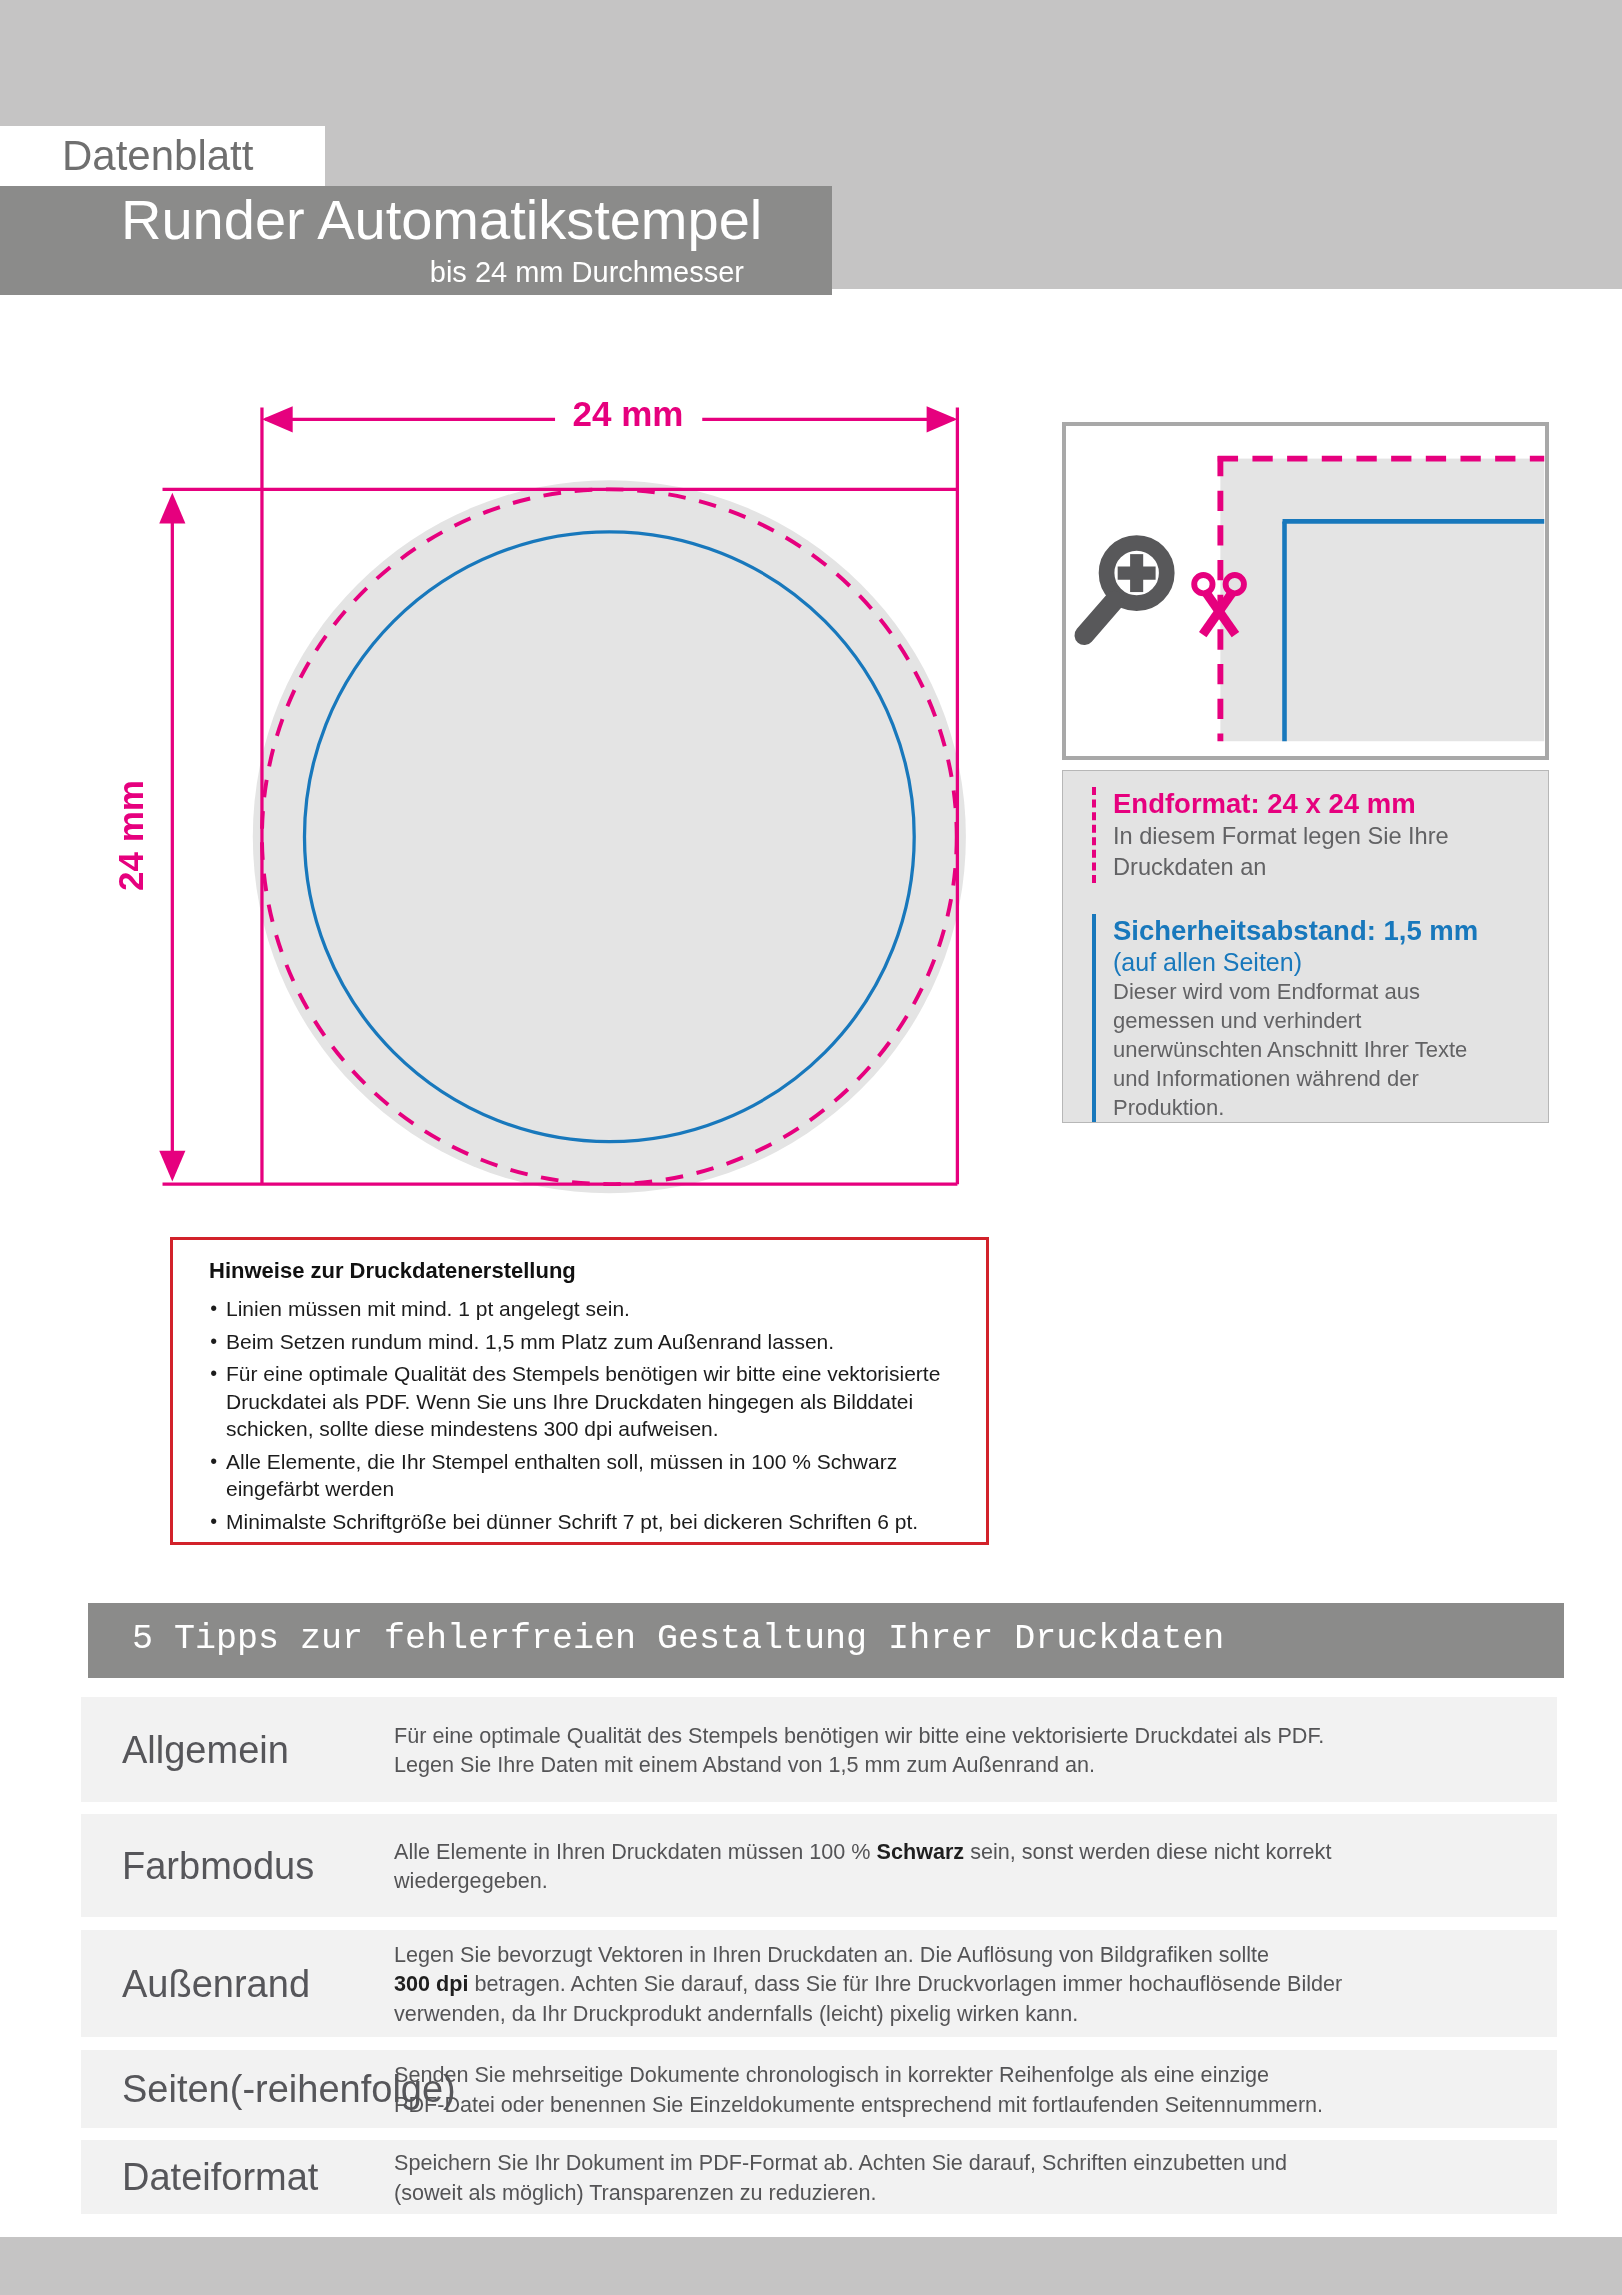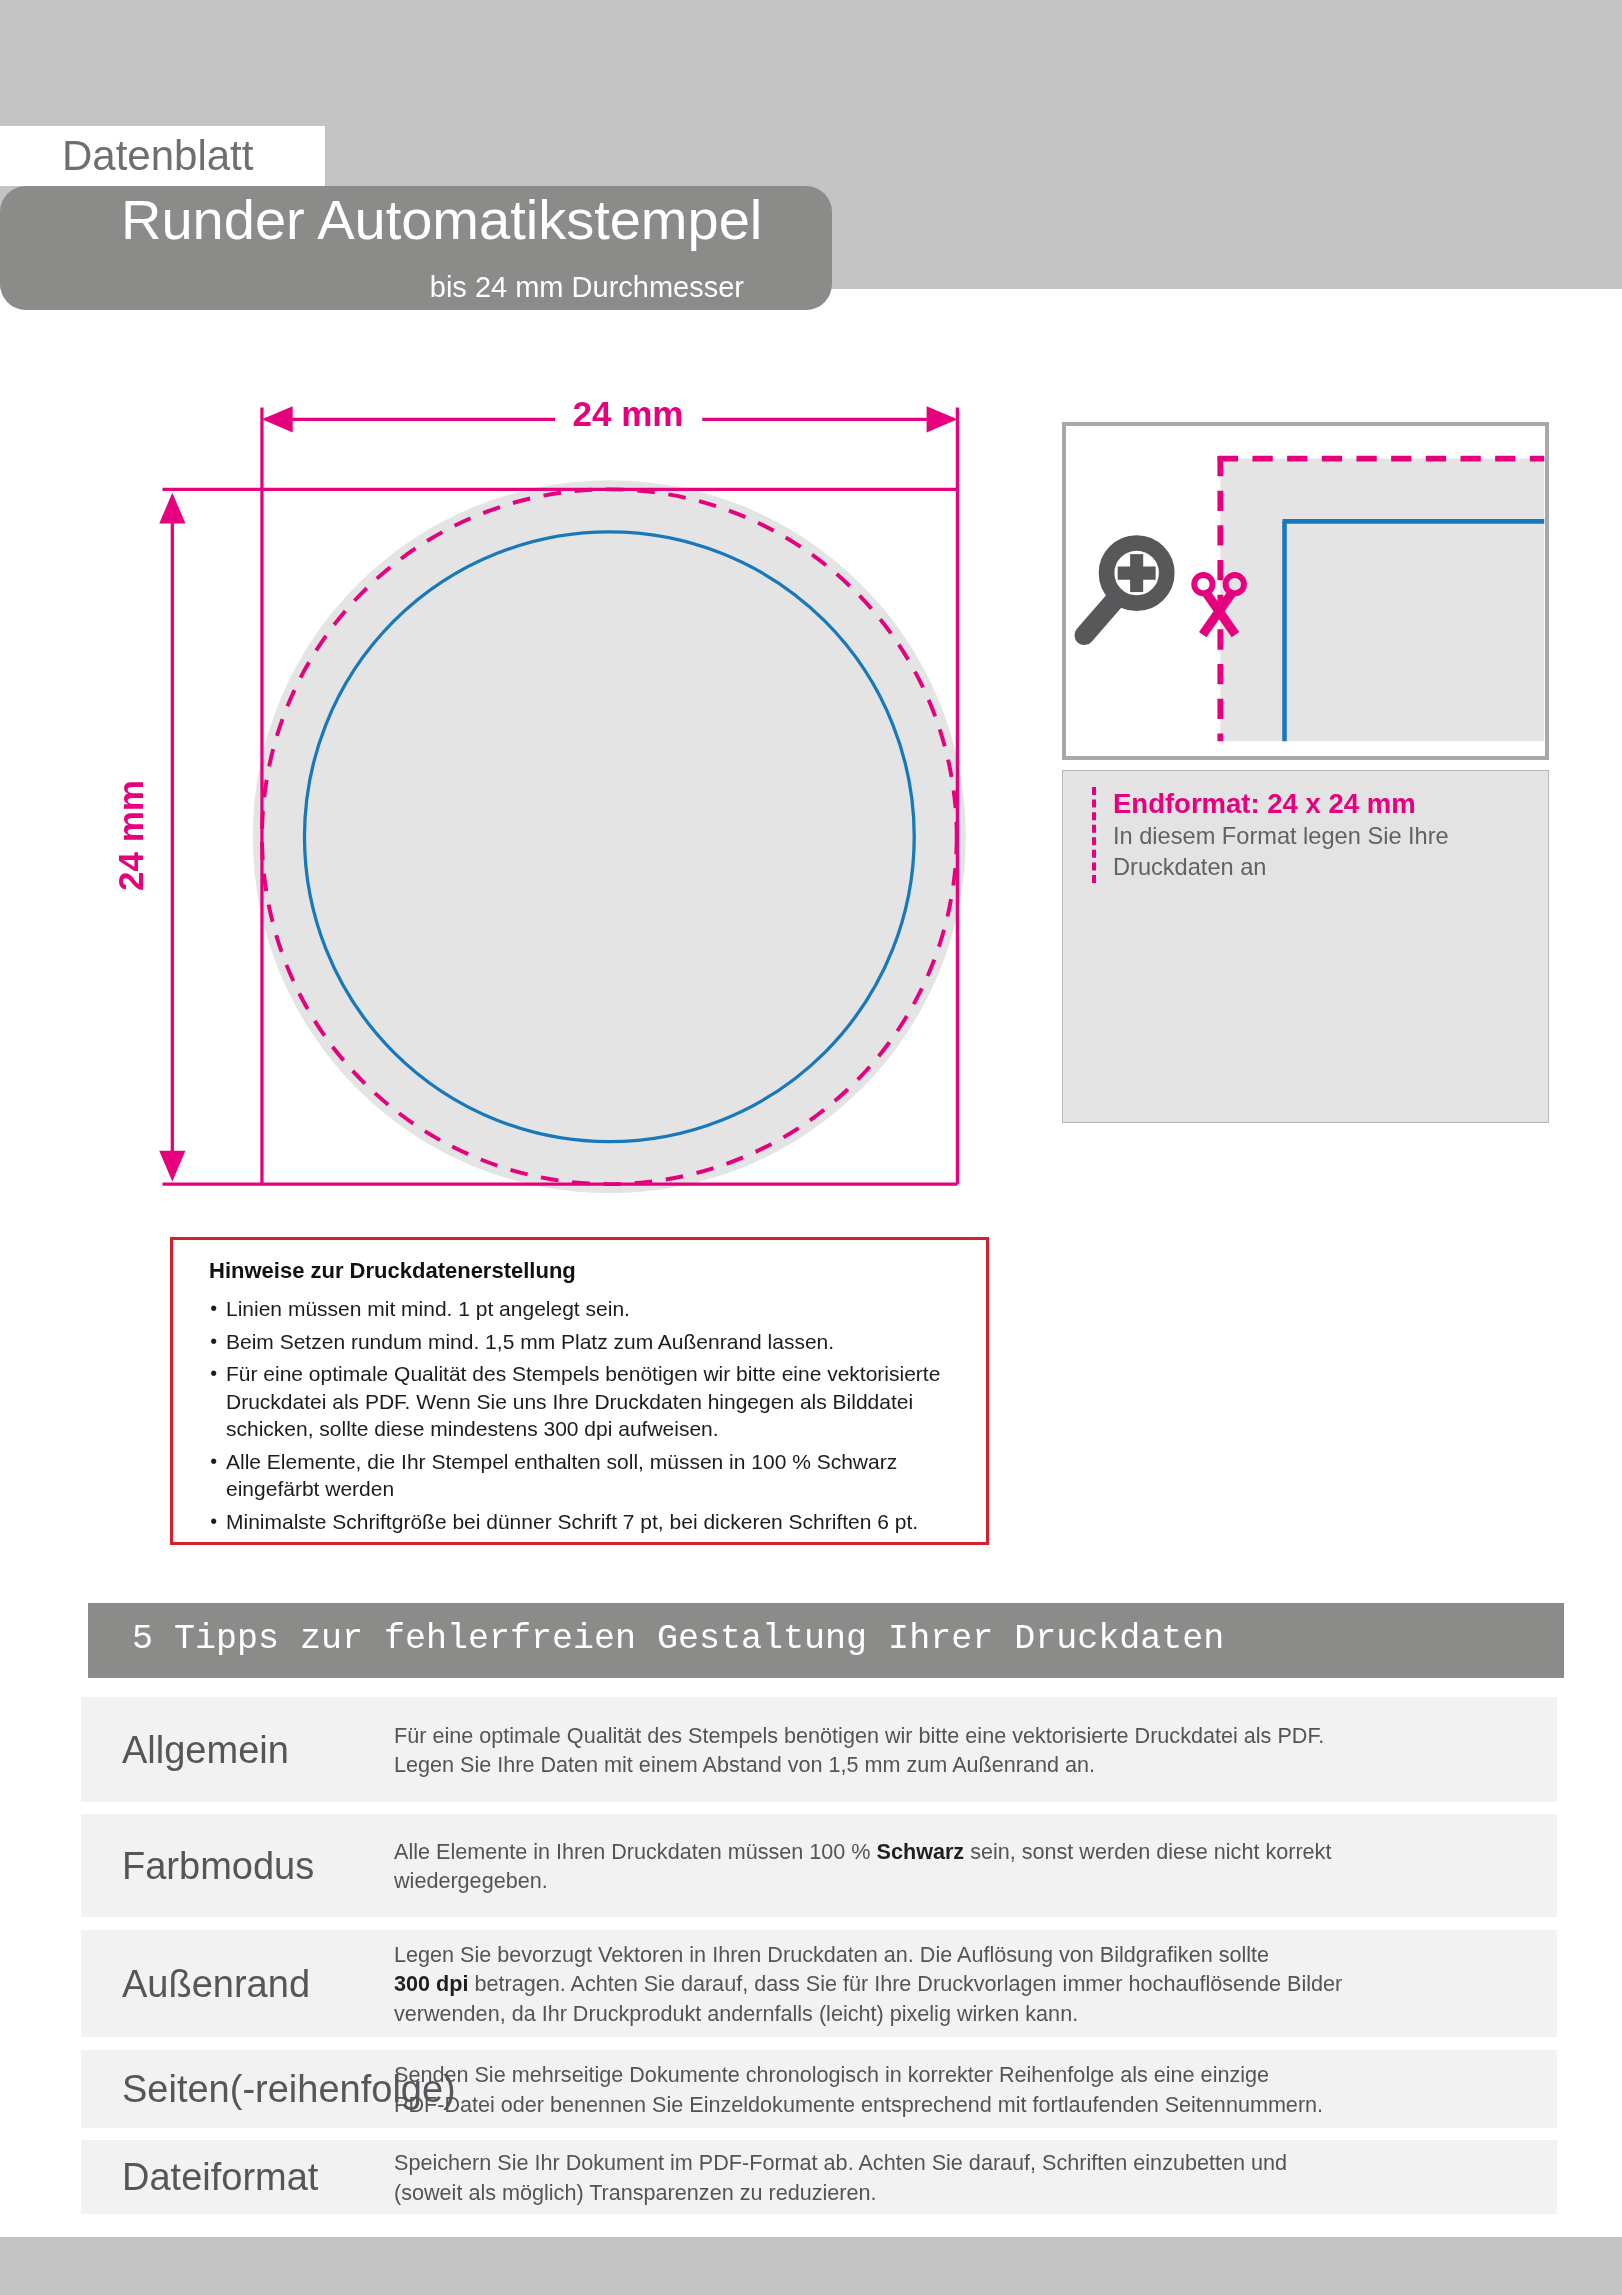--- a/index.html
+++ b/index.html
@@ -5,21 +5,21 @@
   html,body{margin:0;padding:0;background:#ffffff;}
   .page{position:relative;width:1623px;height:2295px;background:#fff;overflow:hidden;
         font-family:"Liberation Sans", sans-serif; -webkit-font-smoothing:antialiased;}
   .abs{position:absolute;}
 
   
   .band-top{left:0;top:0;width:1623px;height:289px;background:var(--c-band_light);}
   .band-footer{left:0;top:2237px;width:1623px;height:59px;background:var(--c-band_light);}
   .datenblatt-box{left:0;top:126px;width:325px;height:60px;background:#ffffff;z-index:3;}
   .datenblatt-box span{position:absolute;left:62px;top:0;line-height:60px;font-size:42px;color:#6f6f6f;}
-  .banner-dark{left:0;top:186px;width:832px;height:124px;background:var(--c-band_dark);z-index:2;border-radius:26px;}
+  .banner-dark{left:0;top:186px;width:832px;height:109px;background:var(--c-band_dark);z-index:2;}
   .banner-title{position:absolute;left:121px;top:1.3px;font-size:56px;color:#ffffff;white-space:nowrap;}
   .banner-subtitle{position:absolute;right:88px;bottom:6.5px;font-size:29px;color:#ffffff;white-space:nowrap;}
 
   
   svg.overlay{position:absolute;left:0;top:0;width:1623px;height:2295px;z-index:4;pointer-events:none;}
 
   
   .dim-label-h{left:556px;top:394px;width:144px;text-align:center;font-size:35px;font-weight:bold;
                color:var(--c-magenta);z-index:5;}
   .dim-label-v{left:39px;top:816px;width:183px;height:39px;text-align:center;font-size:35px;font-weight:bold;
@@ -132,20 +132,25 @@
   </svg>
 
   <div class="abs dim-label-h">24 mm</div>
   <div class="abs dim-label-v">24 mm</div>
 
   <div class="abs info-panel">
     <div class="info-block1">
       <div class="info-h1">Endformat: 24 x 24 mm</div>
       <div class="info-text">In diesem Format legen Sie Ihre Druckdaten an</div>
     </div>
+    <div class="info-block2">
+      <div class="info-h2">Sicherheitsabstand: 1,5 mm</div>
+      <div class="info-sub">(auf allen Seiten)</div>
+      <div class="info-body">Dieser wird vom Endformat aus gemessen und verhindert unerwünschten Anschnitt Ihrer Texte und Informationen während der Produktion.</div>
+    </div>
   </div>
 
   <div class="abs hints-box">
     <div class="hints-title">Hinweise zur Druckdatenerstellung</div>
     <ul>
         <li>Linien müssen mit mind. 1 pt angelegt sein.</li>
         <li>Beim Setzen rundum mind. 1,5 mm Platz zum Außenrand lassen.</li>
         <li>Für eine optimale Qualität des Stempels benötigen wir bitte eine vektorisierte
 Druckdatei als PDF. Wenn Sie uns Ihre Druckdaten hingegen als Bilddatei
 schicken, sollte diese mindestens 300 dpi aufweisen.</li>

